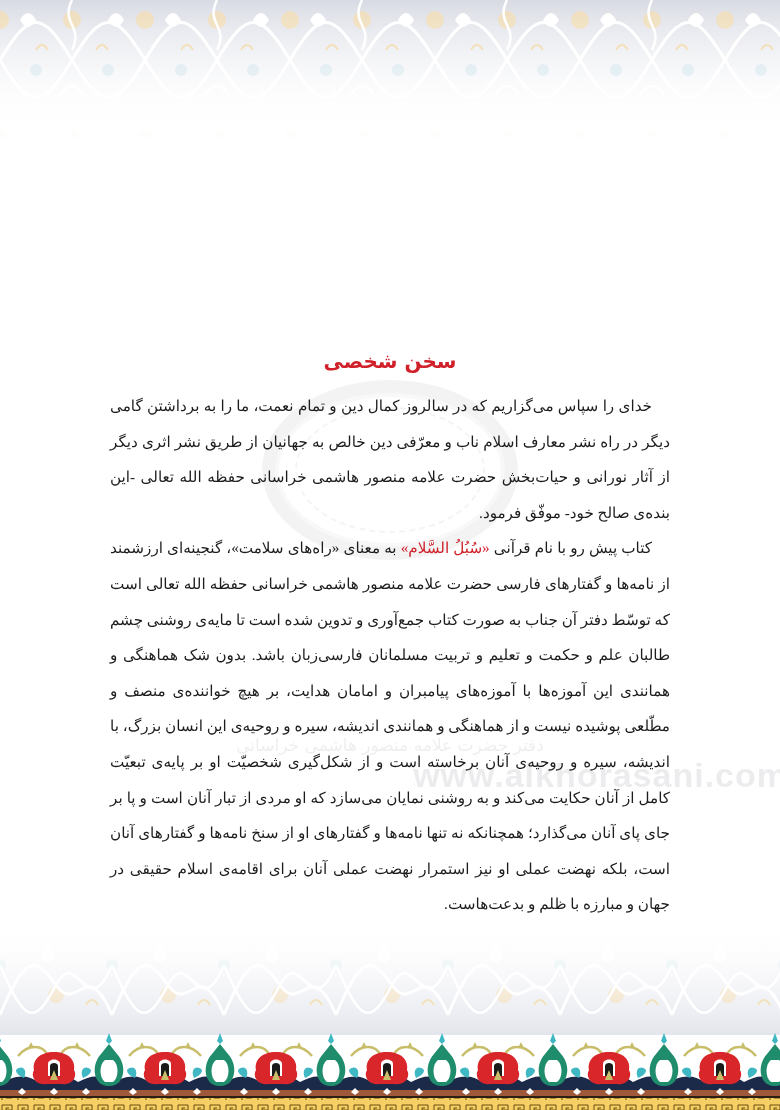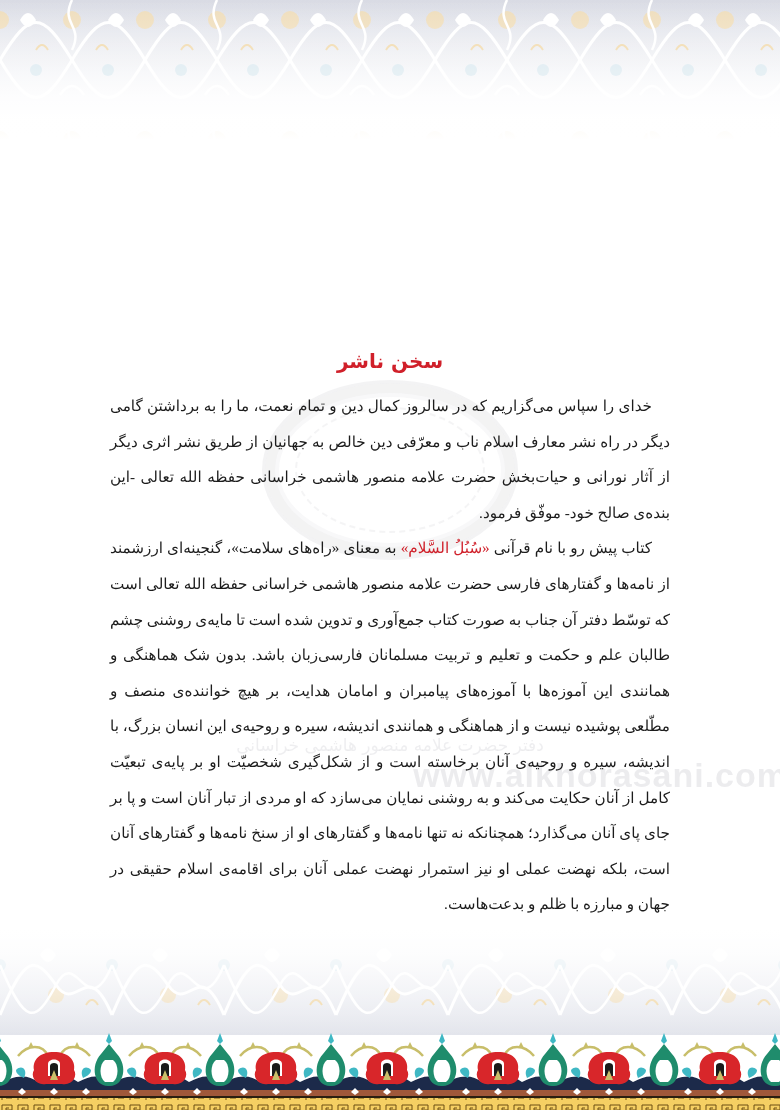--- a/index.html
+++ b/index.html
@@ -103,21 +103,21 @@
       <rect width="780" height="140" fill="url(#fadeTop)"></rect>
     </svg>
   </div>
 
   <div class="seal-watermark"></div>
 
   <div class="watermark-subline">دفتر حضرت علامه منصور هاشمی خراسانی</div>
   <div class="url-watermark">www.alkhorasani.com</div>
 
   <div class="content">
-    <div class="title">سخن ناشر</div>
+    <div class="title">سخن شخصی</div>
     <p class="para">خدای را سپاس می‌گزاریم که در سالروز کمال دین و تمام نعمت، ما را به برداشتن گامی دیگر در راه نشر معارف اسلام ناب و معرّفی دین خالص به جهانیان از طریق نشر اثری دیگر از آثار نورانی و حیات‌بخش حضرت علامه منصور هاشمی خراسانی حفظه الله تعالی -این بنده‌ی صالح خود- موفّق فرمود.</p>
     <p class="para"><span>کتاب پیش رو با نام قرآنی </span><span class="red-quote">«سُبُلُ السَّلام»</span><span> به معنای «راه‌های سلامت»، گنجینه‌ای ارزشمند از نامه‌ها و گفتارهای فارسی حضرت علامه منصور هاشمی خراسانی حفظه الله تعالی است که توسّط دفتر آن جناب به صورت کتاب جمع‌آوری و تدوین شده است تا مایه‌ی روشنی چشم طالبان علم و حکمت و تعلیم و تربیت مسلمانان فارسی‌زبان باشد. بدون شک هماهنگی و همانندی این آموزه‌ها با آموزه‌های پیامبران و امامان هدایت، بر هیچ خواننده‌ی منصف و مطّلعی پوشیده نیست و از هماهنگی و همانندی اندیشه، سیره و روحیه‌ی این انسان بزرگ، با اندیشه، سیره و روحیه‌ی آنان برخاسته است و از شکل‌گیری شخصیّت او بر پایه‌ی تبعیّت کامل از آنان حکایت می‌کند و به روشنی نمایان می‌سازد که او مردی از تبار آنان است و پا بر جای پای آنان می‌گذارد؛ همچنانکه نه تنها نامه‌ها و گفتارهای او از سنخ نامه‌ها و گفتارهای آنان است، بلکه نهضت عملی او نیز استمرار نهضت عملی آنان برای اقامه‌ی اسلام حقیقی در جهان و مبارزه با ظلم و بدعت‌هاست.</span></p>
   </div>
 
   <div class="bottom-pattern">
     <svg width="780" height="110" viewBox="0 0 780 110">
       <defs>
         <linearGradient id="fadeBot" x1="0" y1="0" x2="0" y2="1">
           <stop offset="0" stop-color="#fff" stop-opacity="1"></stop>
           <stop offset="0.5" stop-color="#fff" stop-opacity="0.45"></stop>

